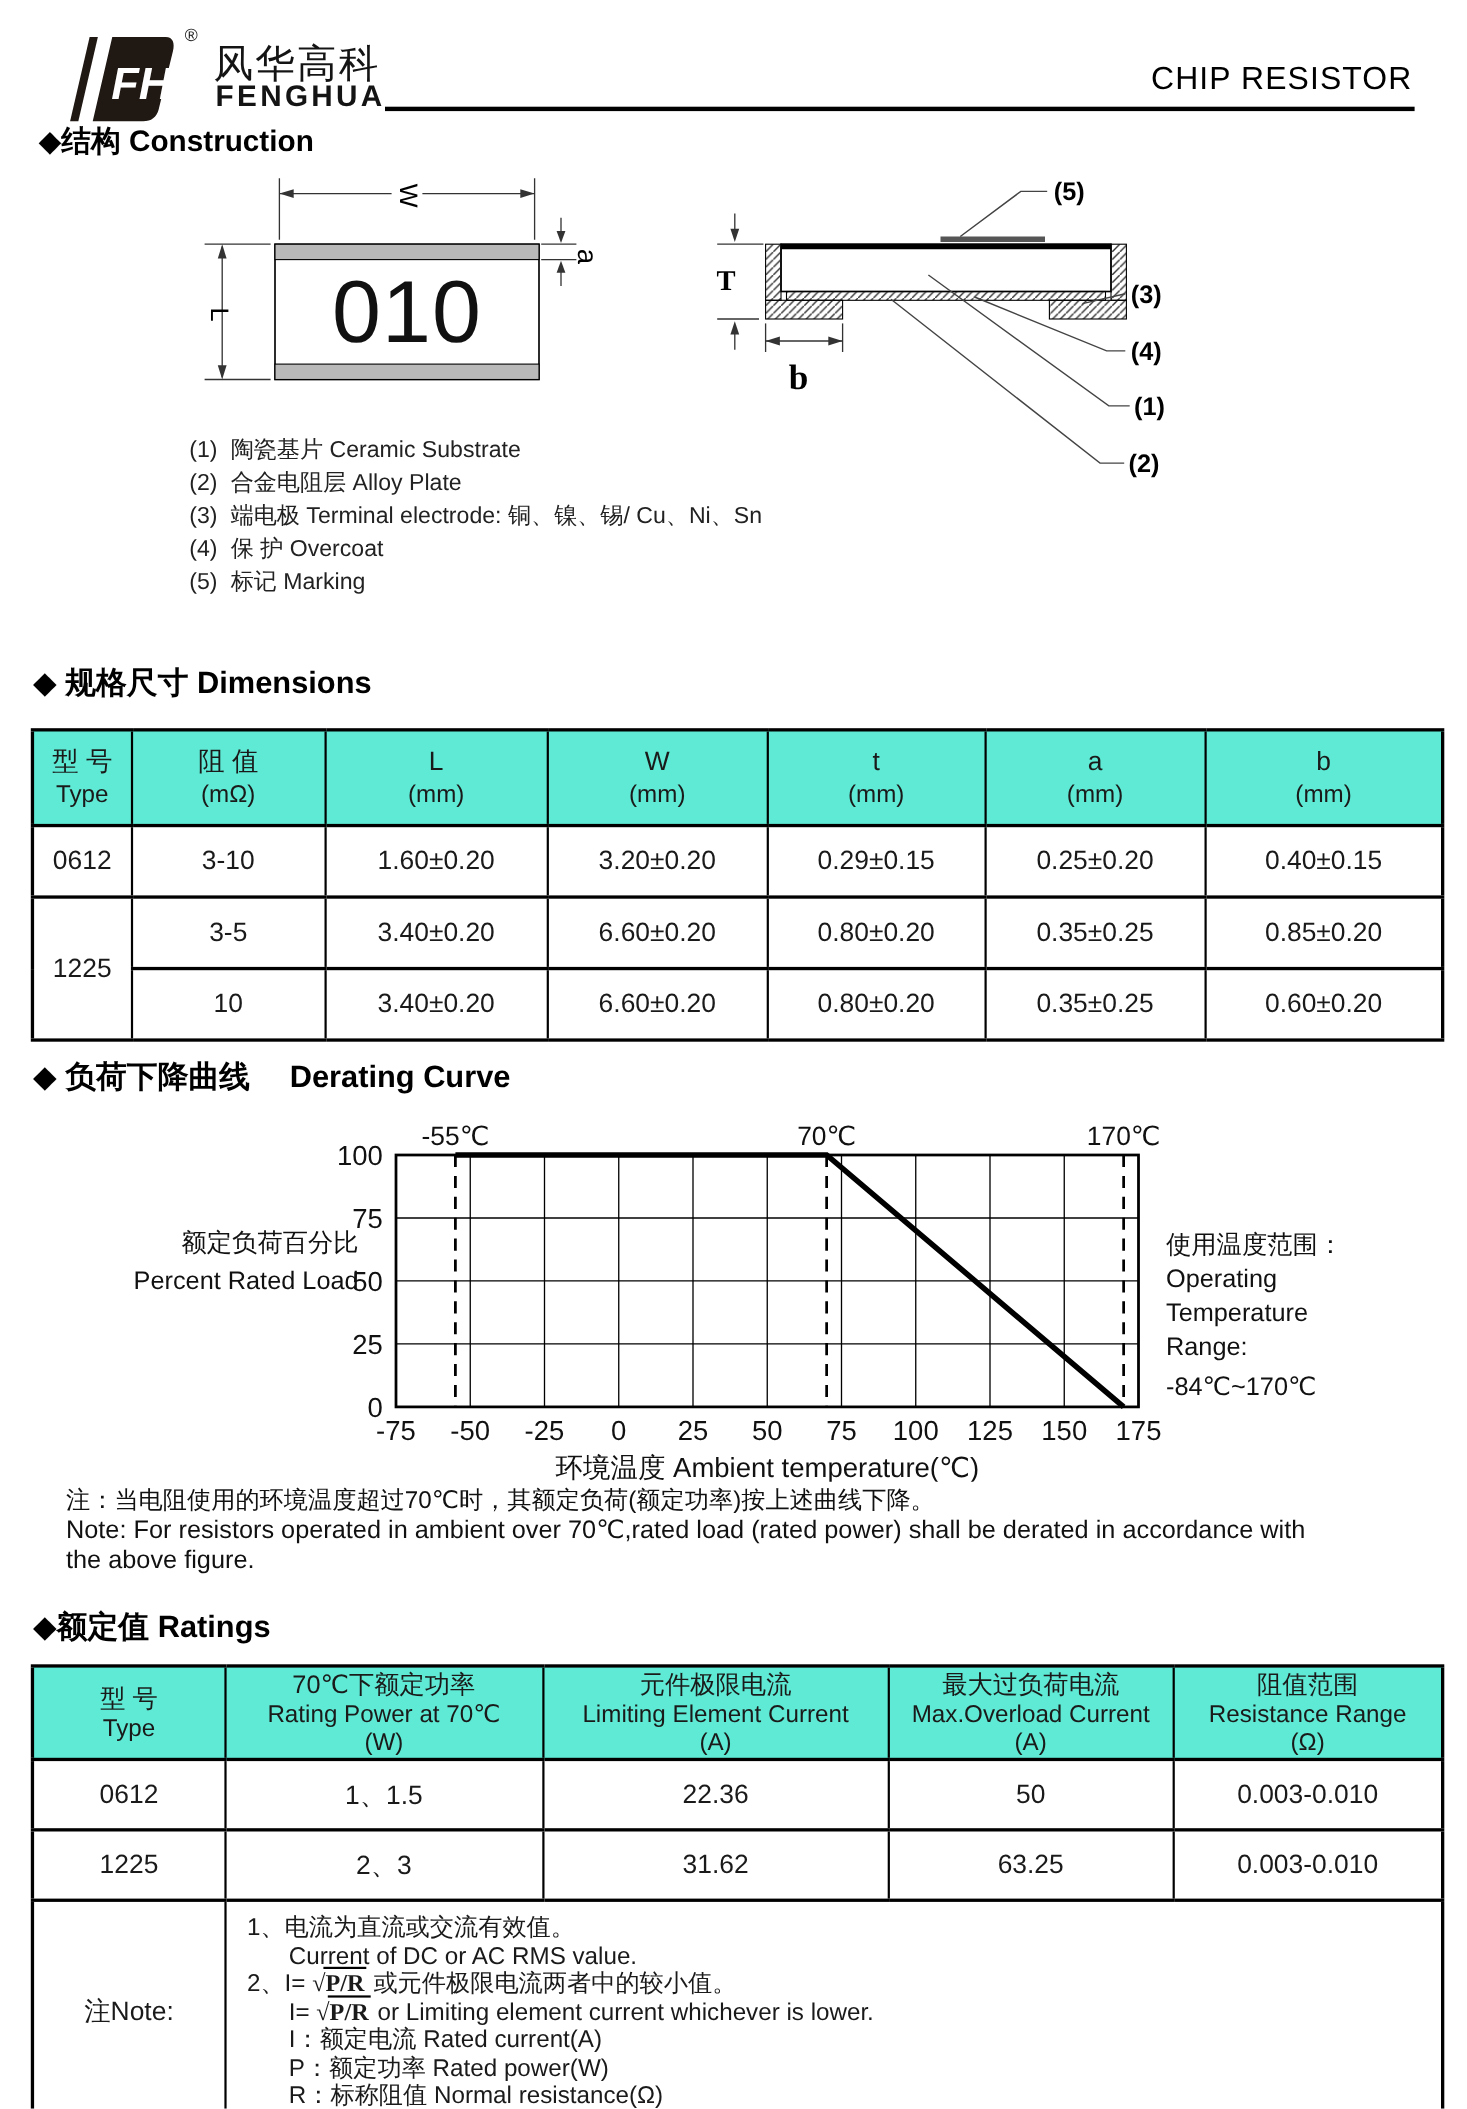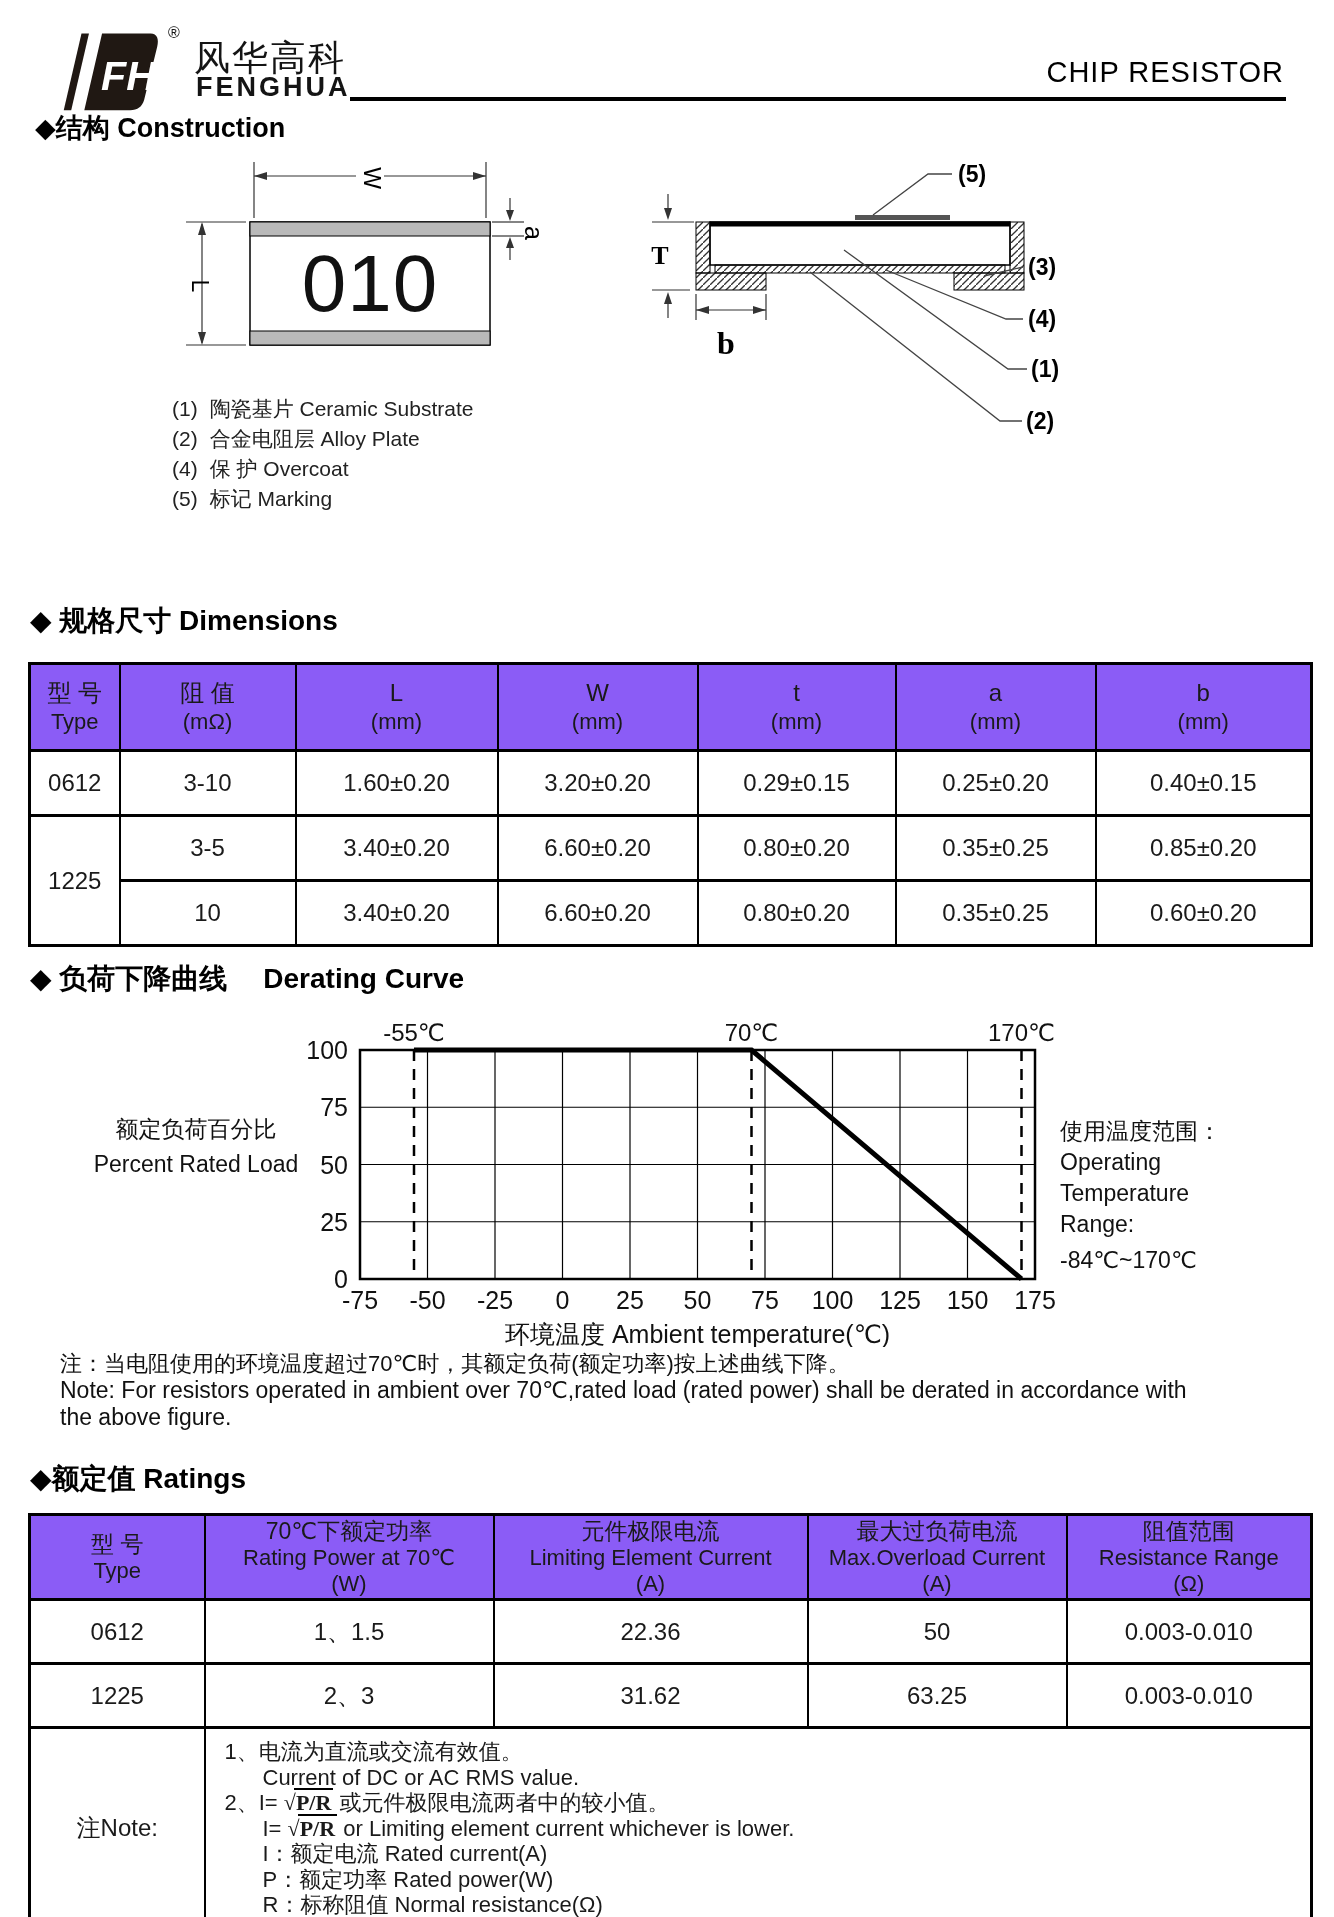--- a/index.html
+++ b/index.html
@@ -30,21 +30,21 @@
 
   .parts{position:absolute;left:172px;top:394px;list-style:none;margin:0;padding:0;
          font-size:21px;line-height:30px;color:#222}
   .part-num{margin-right:12px}
 
   
   .dtable{position:absolute;border-collapse:collapse;table-layout:fixed;background:#fff;color:#1a1a1a}
   .dtable{border:3px solid #000}
   .dtable th,.dtable td{border-left:2px solid #000;border-right:2px solid #000;
         border-top:3px solid #000;border-bottom:3px solid #000;text-align:center;padding:0;font-weight:normal}
-  .dtable th{background:#8b5cf6}
+  .dtable th{background:#5eead4}
   #dim-table{left:28px;top:662px;width:1282px}
   #dim-table th{height:84px}
   #dim-table td{height:62px;font-size:24px}
   #dim-table .h1{font-size:24px;line-height:30px}
   #dim-table .h2{font-size:22px;line-height:28px}
 
   #rat-table{left:28px;top:1513px;width:1282px}
   #rat-table th{height:82px}
   #rat-table td{font-size:24px}
   #rat-table .row-data td{height:61px}
@@ -52,21 +52,21 @@
   #rat-table .h2,#rat-table .h3{font-size:22px;line-height:26px}
   .note-label{font-size:24px}
   .note-body{text-align:left !important;vertical-align:middle;padding:10px 6px 10px 19px !important}
   .nl{font-size:22px;line-height:25.5px;white-space:nowrap}
   .ind{margin-left:38px}
   .rad{font-family:"Liberation Serif","DejaVu Serif",serif;font-weight:bold}
   .vinc{font-family:"Liberation Serif","DejaVu Serif",serif;font-weight:bold;
         border-top:2px solid #000;padding:0 2px;margin-left:-2px}
 
   
-  #ylabel-block{position:absolute;left:66px;top:1112px;width:260px;text-align:center;
+  #ylabel-block{position:absolute;left:66px;top:1112px;width:260px;text-align:right;
                 font-size:23px;line-height:35px;color:#111}
   #range-block{position:absolute;left:1060px;top:1116px;font-size:23px;line-height:31px;color:#111}
   #range-block .rv{margin-top:5px}
   #derating-svg{position:absolute;left:290px;top:1015px}
   #chart-note{position:absolute;left:60px;top:1350px;color:#111}
   #chart-note .cn{font-size:22px;line-height:27px}
   #chart-note .en{font-size:23px;line-height:27px}
 </style>
 </head>
 <body>
@@ -167,20 +167,21 @@
     <text x="318" y="44" font-size="23" font-weight="bold">(5)</text>
     <text x="388" y="137" font-size="23" font-weight="bold">(3)</text>
     <text x="388" y="189" font-size="23" font-weight="bold">(4)</text>
     <text x="391" y="239" font-size="23" font-weight="bold">(1)</text>
     <text x="386" y="291" font-size="23" font-weight="bold">(2)</text>
   </svg>
 
   <ul class="parts">
     <li><span class="part-num">(1)</span><span>陶瓷基片 Ceramic Substrate</span></li>
     <li><span class="part-num">(2)</span><span>合金电阻层 Alloy Plate</span></li>
+    <li><span class="part-num">(3)</span><span>端电极 Terminal electrode: 铜、镍、锡/ Cu、Ni、Sn</span></li>
     <li><span class="part-num">(4)</span><span>保 护 Overcoat</span></li>
     <li><span class="part-num">(5)</span><span>标记 Marking</span></li>
   </ul>
 
   <div class="sec-title" id="t-dim">◆ 规格尺寸 Dimensions</div>
 
   <table class="dtable" id="dim-table">
     <colgroup>
       <col style="width:90px">
         <col style="width:176px">

